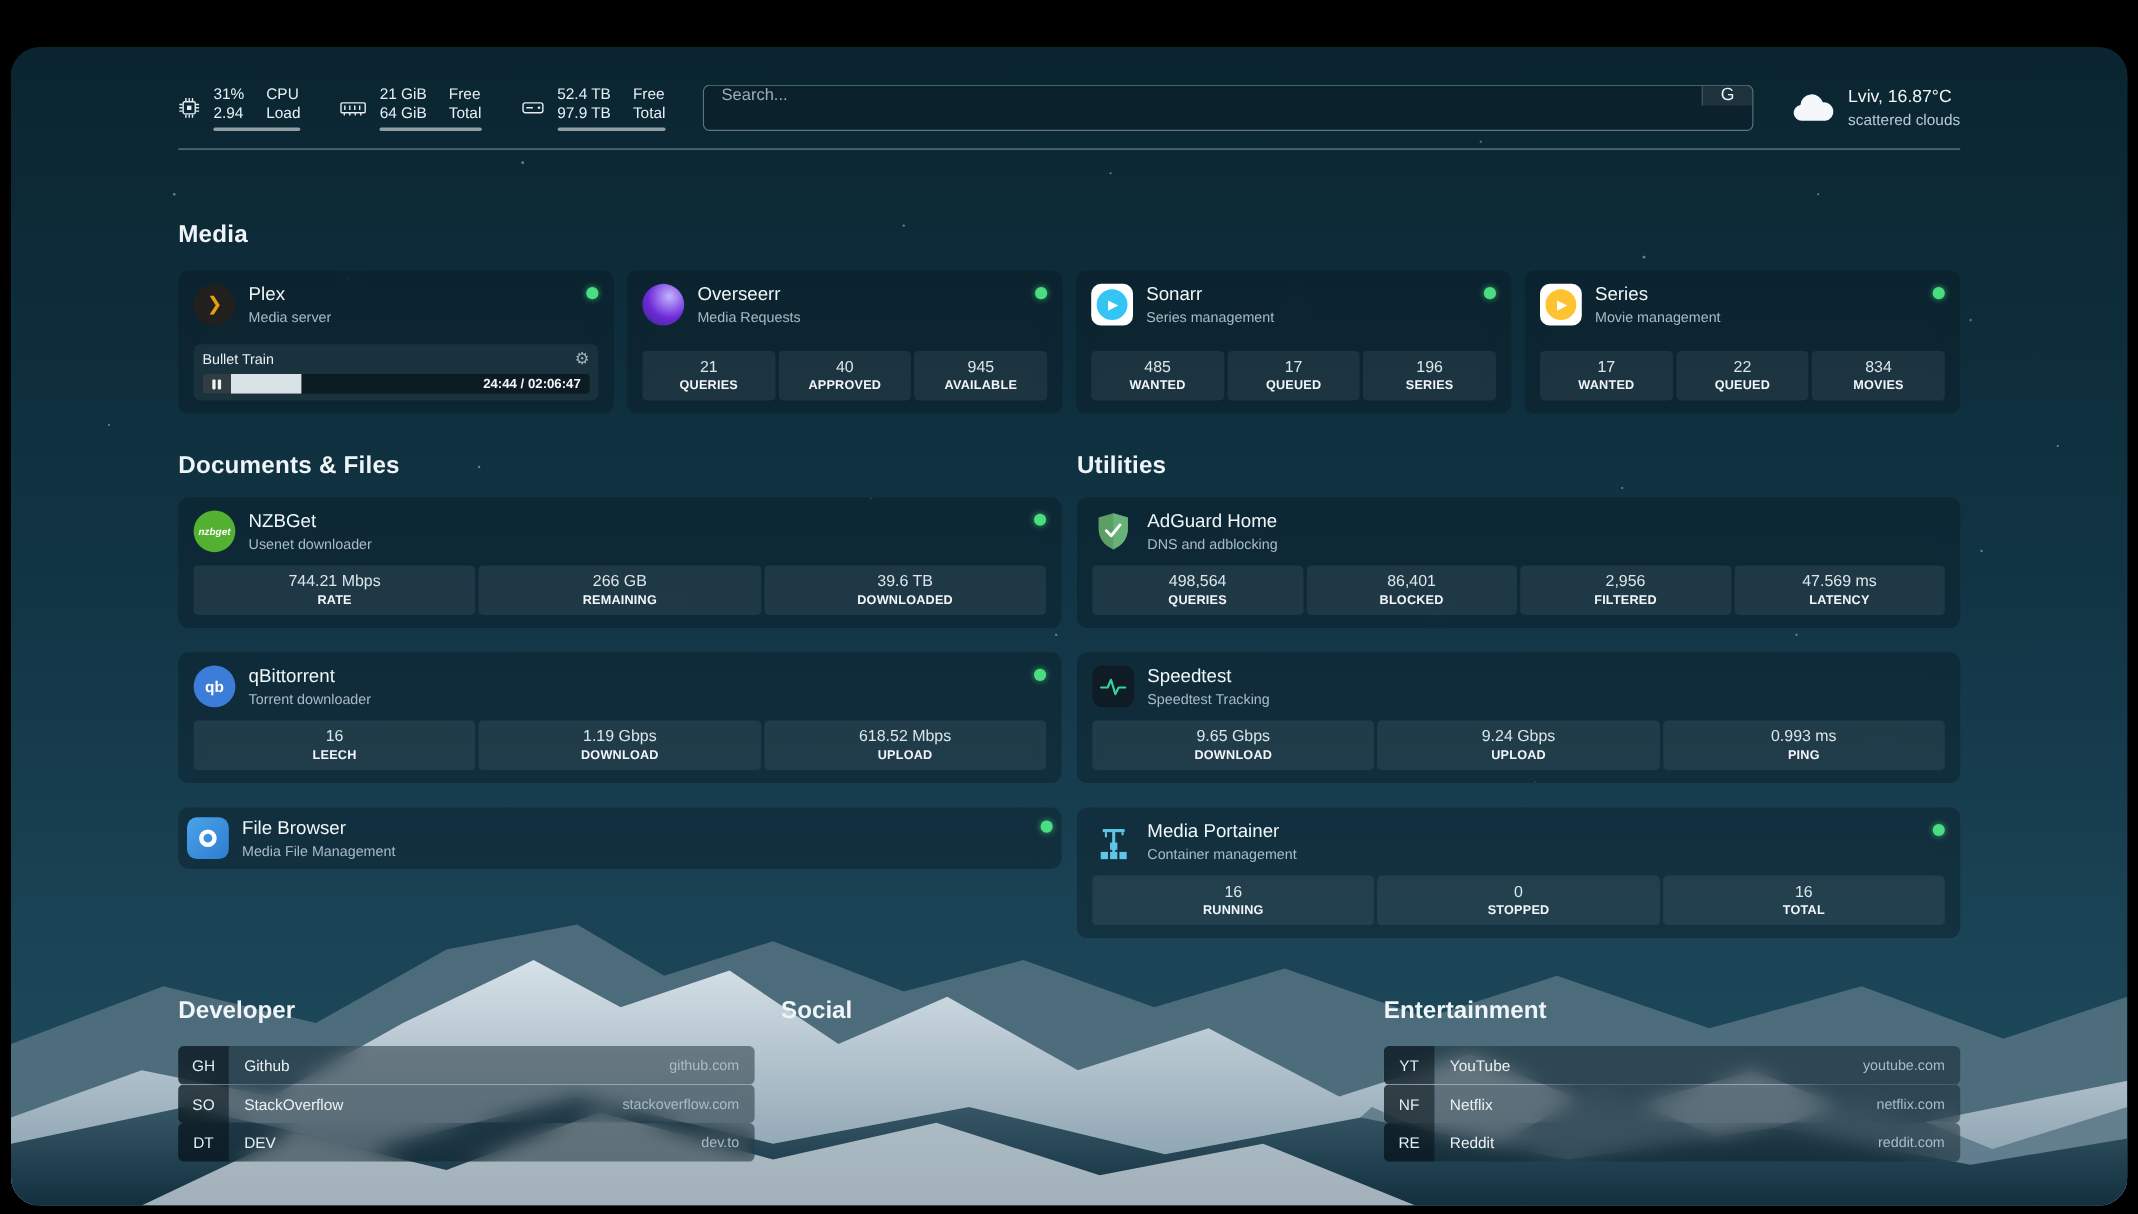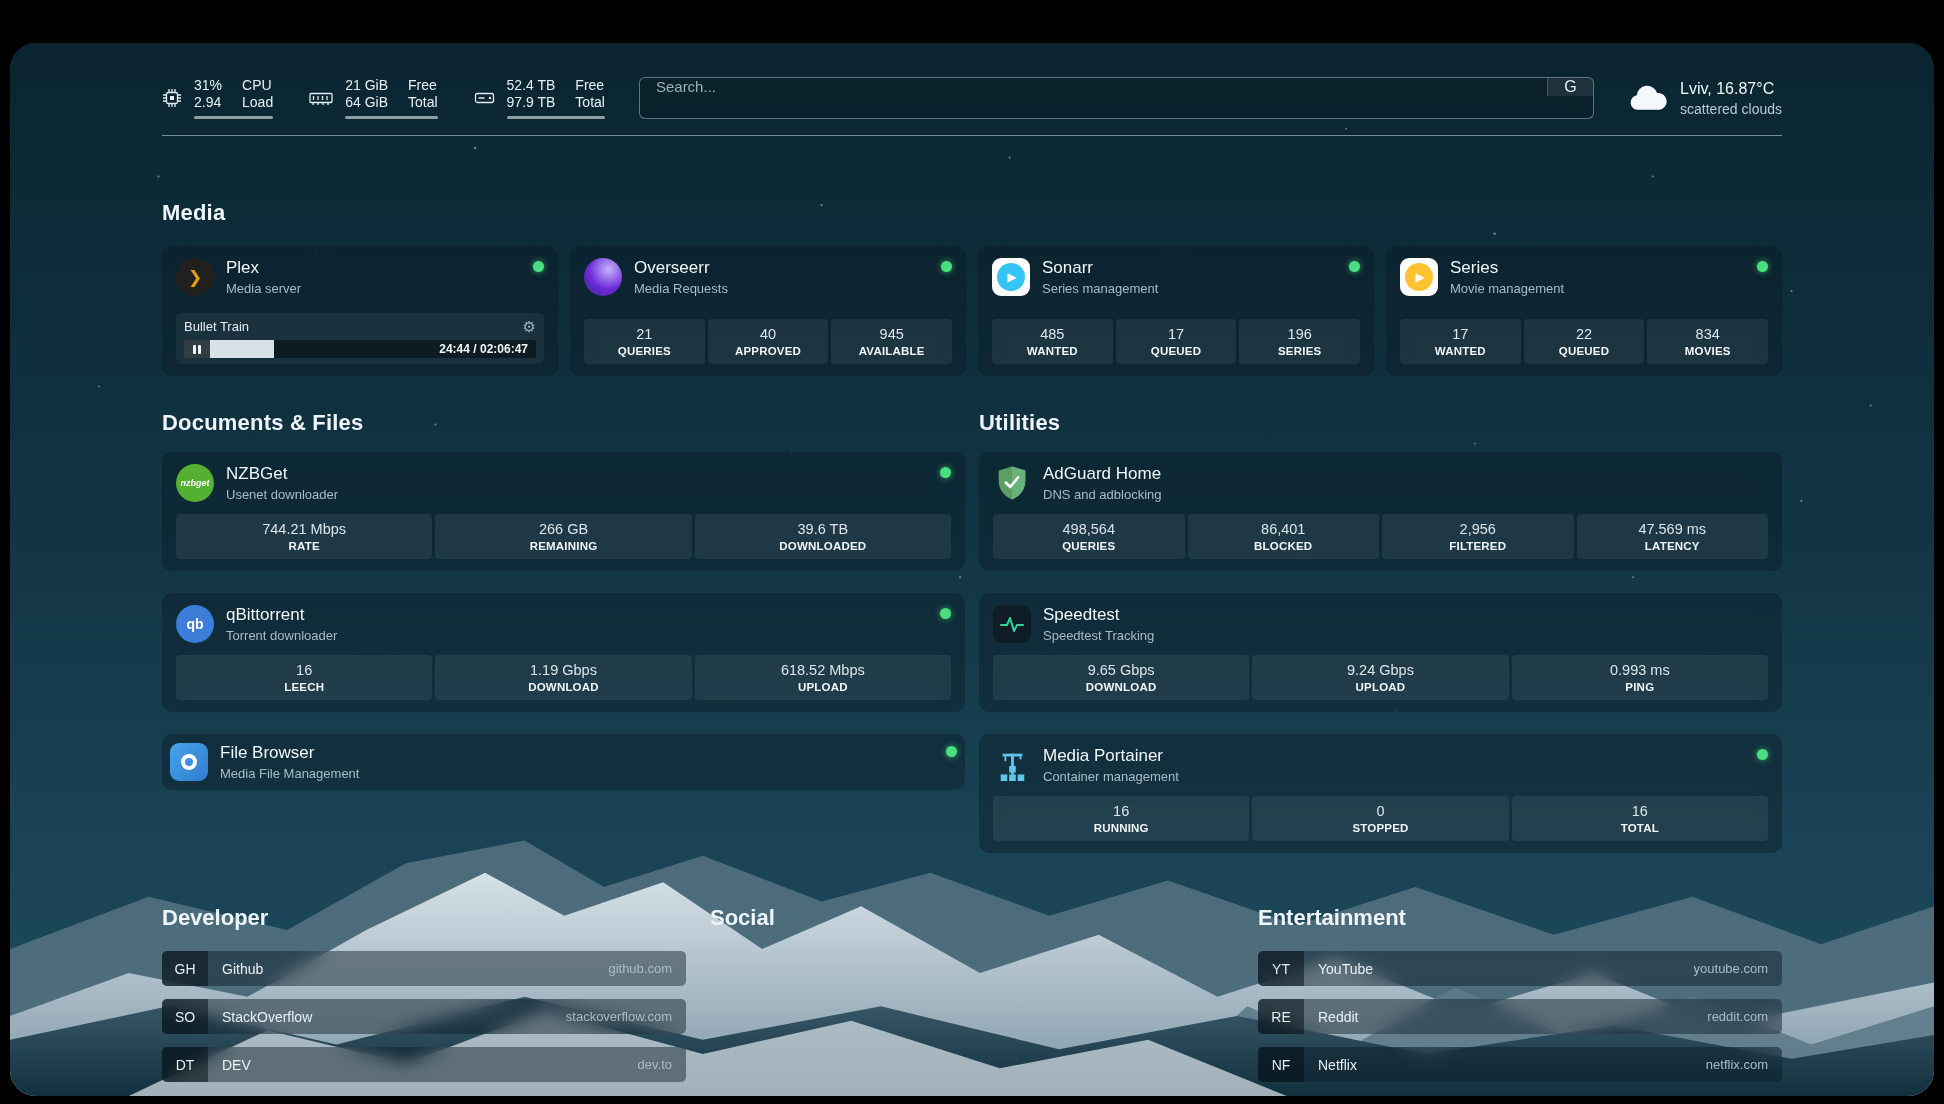--- a/index.html
+++ b/index.html
@@ -100,21 +100,21 @@
     font-size:9px; font-weight:bold; font-style:italic; }
   .icon-qbit { background:#3b7dd8; border-radius:50%; color:#fff; font-weight:bold; font-size:14px; }
   .icon-fb { background:linear-gradient(135deg,#4aa3e8,#2d7dd2); border-radius:9px; }
   .icon-fb i { width:16px; height:16px; border:4px solid #fff; border-radius:50%; display:block; }
   .icon-speedtest { background:#0f1c26; border-radius:9px; }
 
   
   .bookmarks { display:grid; grid-template-columns:repeat(3,1fr); gap:24px;
     margin-top:52px; padding-bottom:48px; }
   .bm-title { font-size:22px; font-weight:bold; margin-bottom:20px; }
-  .bm-list { display:flex; flex-direction:column; gap:13px; }
+  .bm-list { display:flex; flex-direction:column; }
   .bm-row { display:flex; align-items:center; height:35px; background:rgba(9,26,35,.45);
     border-radius:5px; overflow:hidden; cursor:pointer; backdrop-filter:blur(8px); }
   .bm-abbr { width:46px; align-self:stretch; background:rgba(2,12,18,.5); color:#e4edf1;
     font-size:14px; display:flex; align-items:center; justify-content:center; flex:0 0 46px; }
   .bm-name { margin-left:14px; font-size:14px; color:#eaf1f4; }
   .bm-url { margin-left:auto; margin-right:14px; font-size:13px; color:#a9bcc6; }
 </style>
 </head>
 <body>
 
@@ -587,27 +587,27 @@
 
       <div>
         <h2 class="bm-title">Entertainment</h2>
         <div class="bm-list">
           <div class="bm-row">
             <span class="bm-abbr">YT</span>
             <span class="bm-name">YouTube</span>
             <span class="bm-url">youtube.com</span>
           </div>
           <div class="bm-row">
+            <span class="bm-abbr">NF</span>
+            <span class="bm-name">Netflix</span>
+            <span class="bm-url">netflix.com</span>
+          </div>
+          <div class="bm-row">
             <span class="bm-abbr">RE</span>
             <span class="bm-name">Reddit</span>
             <span class="bm-url">reddit.com</span>
           </div>
-          <div class="bm-row">
-            <span class="bm-abbr">NF</span>
-            <span class="bm-name">Netflix</span>
-            <span class="bm-url">netflix.com</span>
-          </div>
         </div>
       </div>
     </div>
 
   </div>
 </div>
 
 </body></html>

